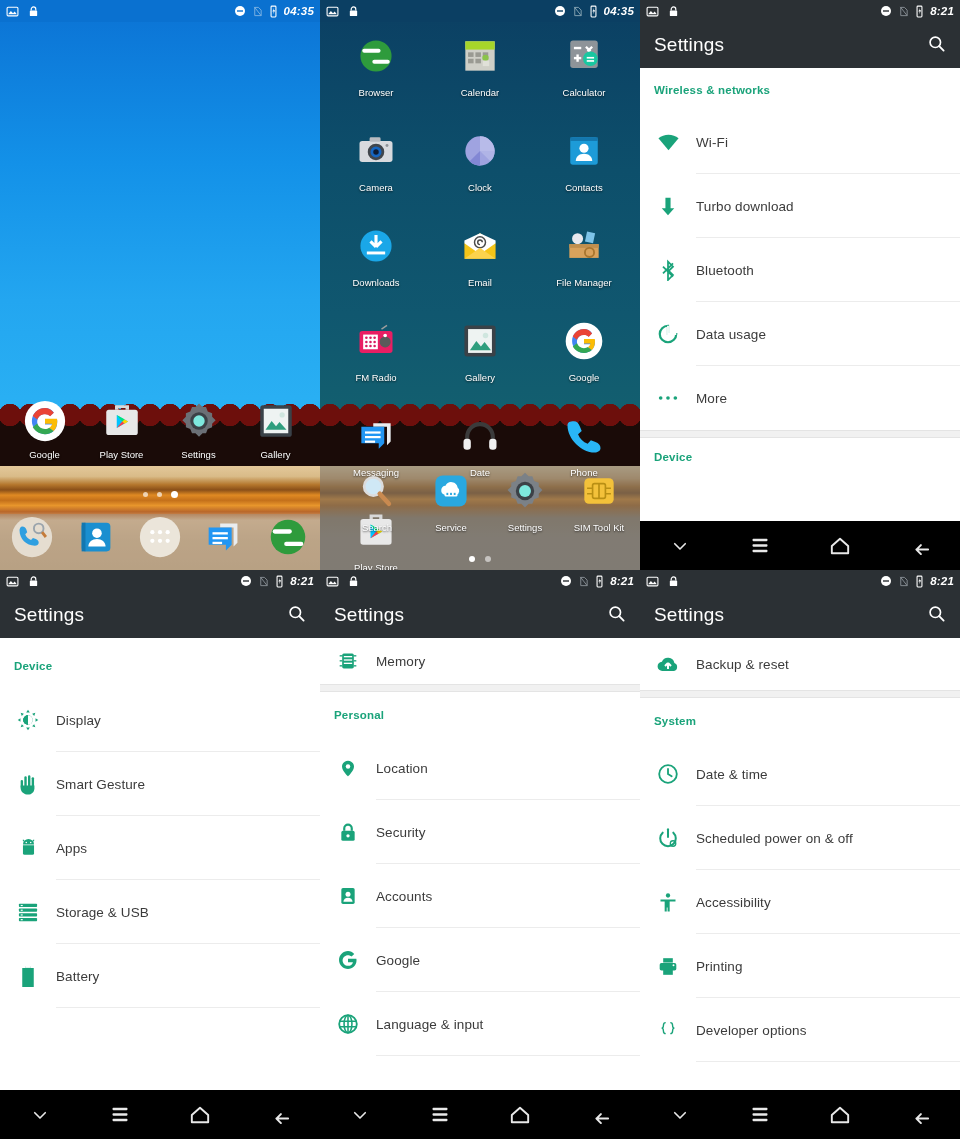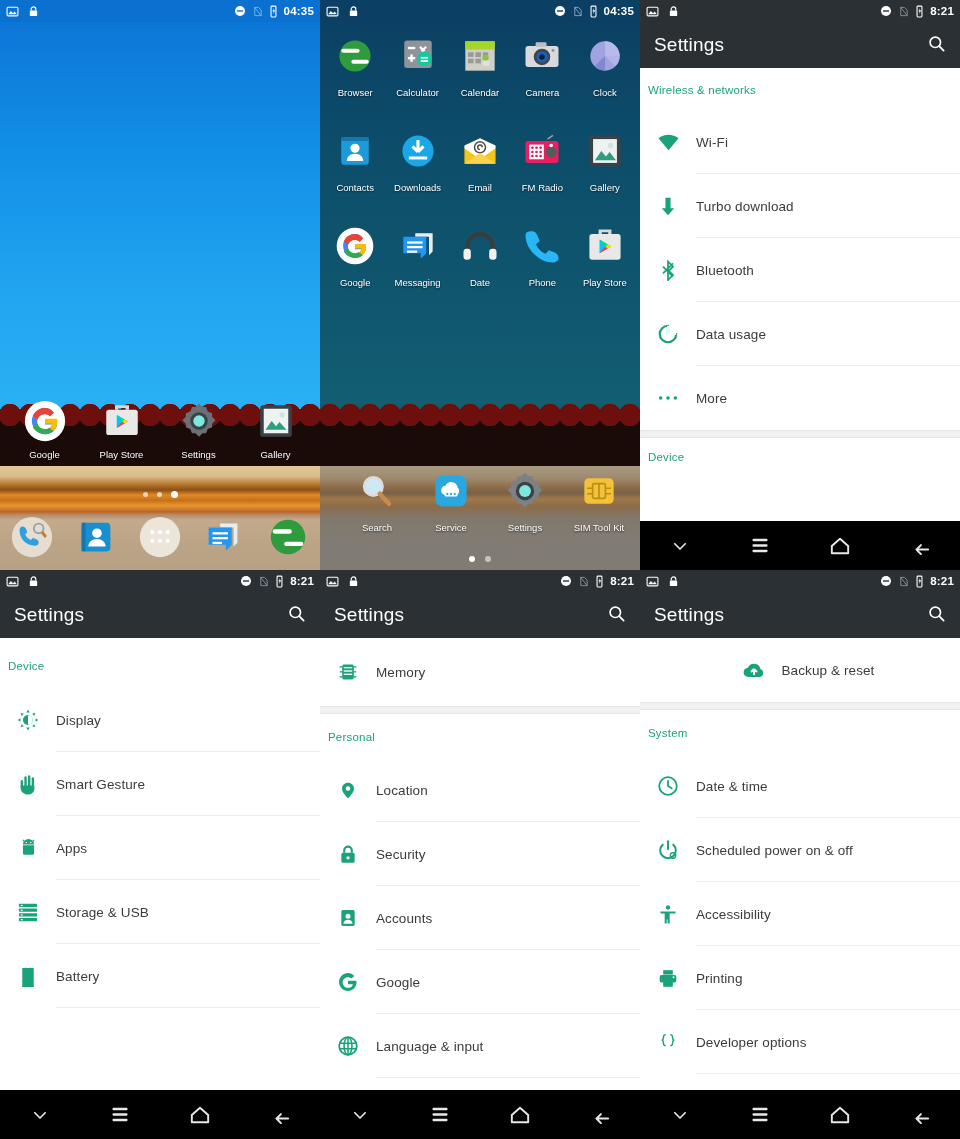--- a/index.html
+++ b/index.html
@@ -19,36 +19,36 @@
   .panel { position:relative; overflow:hidden; background:#fff; }
 
   
   .statusbar {
     height:22px; display:flex; align-items:center;
     padding:0 6px; position:relative; z-index:6;
   }
   .statusbar.dark { background:#2b3034; }
   .statusbar.blue { background:#0a71d0; }
   .sb-left { display:flex; align-items:center; gap:9px; }
-  .sb-right { margin-left:auto; display:flex; align-items:center; gap:6px; }
+  .sb-right { margin-left:auto; display:flex; align-items:center; gap:6px;font-style:italic; }
   .sb-time { color:#fff; font-size:11.5px; font-weight:bold; letter-spacing:.2px; }
 
   .ic { display:inline-block; line-height:0; }
   .ic svg { display:block; }
 
   
   .actionbar {
     height:46px; background:#2b3034; display:flex; align-items:center;
     padding:0 14px; position:relative; z-index:5;
   }
   .actionbar .title { color:#fff; font-size:19px; font-weight:normal; letter-spacing:.2px; }
   .actionbar .search { margin-left:auto; }
   .sec-head {
-    color:#1aa37a; font-size:11.5px; font-weight:normal;
-    padding-left:8px; letter-spacing:.2px;
+    color:#1aa37a; font-size:11.5px; font-weight:bold;
+    padding-left:14px; letter-spacing:.2px;
   }
   .gap { background:#f1f1f1; height:8px; border-top:1px solid #e4e4e4; border-bottom:1px solid #e4e4e4; }
   .row {
     height:64px; display:flex; align-items:center; position:relative;
   }
   .row .ricon { width:56px; display:flex; justify-content:center; align-items:center; flex:0 0 56px; }
   .row .rlabel { font-size:13.5px; color:#3b3b3b; letter-spacing:.1px; }
   .row .rule {
     position:absolute; left:56px; right:0; bottom:0; height:1px; background:#ececec;
   }
@@ -150,21 +150,21 @@
     position:absolute; left:0; right:0; top:466px; bottom:0;
     background:linear-gradient(180deg,
       #e3c89a 0%, #cda06a 12%,
       #a8661f 20%, #7d4614 26%,
       #cf7c1e 32%, #a85f18 38%,
       #8b7a68 50%, #8c8279 70%, #8b8178 100%);
   }
   .drawer .veil { position:absolute; left:0; right:0; top:466px; bottom:0; background:rgba(120,118,112,.55); }
   .drw-grid {
     position:absolute; left:0; right:0; top:34px;
-    display:grid; grid-template-columns:repeat(5,1fr); row-gap:31px; padding:0 4px; z-index:3;
+    display:grid; grid-template-columns:repeat(3,1fr); row-gap:31px; padding:0 4px; z-index:3;
   }
   .drw-app { text-align:center; }
   .drw-app .lbl { color:#fff; font-size:9.5px; margin-top:5px; text-shadow:0 1px 2px rgba(0,0,0,.65); white-space:nowrap; }
   .drw-row2 {
     position:absolute; left:16px; right:0; top:469px;
     display:grid; grid-template-columns:repeat(4,1fr); padding:0 4px; z-index:4;
   }
   .drw-dots { position:absolute; left:0; right:0; top:556px; display:flex; justify-content:center; gap:10px; z-index:5; }
   .drw-dots i { width:6px;height:6px;border-radius:50%;background:rgba(255,255,255,.55);display:block;}
   .drw-dots i.on { background:#fff; }
@@ -363,54 +363,54 @@
       <div class="drw-app">
         <span class="iconbox"><svg width="44" height="44" viewBox="0 0 48 48">
               <circle cx="24" cy="24" r="17" fill="#2e9b3c"></circle>
               <rect x="9" y="16" width="20" height="4.5" rx="2.2" fill="#fff"></rect>
               <rect x="20" y="28" width="19" height="4.5" rx="2.2" fill="#fff"></rect>
             </svg></span>
         <div class="lbl">Browser</div>
       </div>
       <div class="drw-app">
         <span class="iconbox"><svg width="44" height="44" viewBox="0 0 48 48">
+              <rect x="8" y="8" width="32" height="32" fill="#cfcfc7"></rect>
+              <rect x="8" y="8" width="32" height="9" fill="#a6d62a"></rect>
+              <g fill="#9a9a92">
+                <rect x="11" y="20" width="6" height="5"></rect>
+                <rect x="19" y="20" width="6" height="5"></rect>
+                <rect x="27" y="20" width="6" height="5"></rect>
+                <rect x="11" y="27" width="6" height="5"></rect>
+                <rect x="19" y="27" width="6" height="5"></rect>
+              </g>
+              <circle cx="30" cy="26" r="3.5" fill="#8bc34a"></circle>
+              <rect x="27" y="29" width="7" height="6" fill="#e0e0d8"></rect>
+            </svg></span>
+        <div class="lbl">Calendar</div>
+      </div>
+      <div class="drw-app">
+        <span class="iconbox"><svg width="44" height="44" viewBox="0 0 48 48">
               <rect x="9" y="7" width="30" height="30" rx="3" fill="#8e9499"></rect>
               <g fill="#fff">
                 <rect x="13" y="14" width="8" height="2.6"></rect>
                 <rect x="13" y="25" width="8" height="2.6"></rect>
                 <rect x="15.7" y="22.3" width="2.6" height="8"></rect>
                 <path d="M27 13l5 5-1.8 1.8-5-5z"></path>
                 <path d="M32 13l-5 5 1.8 1.8 5-5z"></path>
               </g>
               <circle cx="31" cy="27" r="8" fill="#18c7a0"></circle>
               <g fill="#fff">
                 <rect x="27" y="25" width="8" height="1.8"></rect>
                 <rect x="27" y="28.5" width="8" height="1.8"></rect>
               </g>
             </svg></span>
         <div class="lbl">Calculator</div>
       </div>
       <div class="drw-app">
         <span class="iconbox"><svg width="44" height="44" viewBox="0 0 48 48">
-              <rect x="8" y="8" width="32" height="32" fill="#cfcfc7"></rect>
-              <rect x="8" y="8" width="32" height="9" fill="#a6d62a"></rect>
-              <g fill="#9a9a92">
-                <rect x="11" y="20" width="6" height="5"></rect>
-                <rect x="19" y="20" width="6" height="5"></rect>
-                <rect x="27" y="20" width="6" height="5"></rect>
-                <rect x="11" y="27" width="6" height="5"></rect>
-                <rect x="19" y="27" width="6" height="5"></rect>
-              </g>
-              <circle cx="30" cy="26" r="3.5" fill="#8bc34a"></circle>
-              <rect x="27" y="29" width="7" height="6" fill="#e0e0d8"></rect>
-            </svg></span>
-        <div class="lbl">Calendar</div>
-      </div>
-      <div class="drw-app">
-        <span class="iconbox"><svg width="44" height="44" viewBox="0 0 48 48">
               <rect x="6" y="13" width="36" height="23" rx="3" fill="#d8dade"></rect>
               <rect x="17" y="9" width="12" height="5" rx="1.5" fill="#b9bcc1"></rect>
               <circle cx="24" cy="25" r="9" fill="#41464c"></circle>
               <circle cx="24" cy="25" r="6" fill="#1565c0"></circle>
               <circle cx="24" cy="25" r="3" fill="#0d1b33"></circle>
               <circle cx="36" cy="18" r="1.6" fill="#8e9398"></circle>
             </svg></span>
         <div class="lbl">Camera</div>
       </div>
 
@@ -444,20 +444,30 @@
         <span class="iconbox"><svg width="44" height="44" viewBox="0 0 48 48">
               <path d="M7 21l17-11 17 11v17H7z" fill="#f5c518"></path>
               <path d="M7 21l17 12 17-12v-3l-17-8-17 8z" fill="#fff"></path>
               <circle cx="24" cy="20" r="6" fill="none" stroke="#4a4a4a" stroke-width="1.6"></circle>
               <path d="M26.5 20a2.5 2.5 0 10-2.5 2.5" fill="none" stroke="#4a4a4a" stroke-width="1.6"></path>
               <path d="M7 38l17-12 17 12z" fill="#fbd34d"></path>
             </svg></span>
         <div class="lbl">Email</div>
       </div>
 
+      <div class="drw-app">
+        <span class="iconbox"><svg width="44" height="44" viewBox="0 0 48 48">
+              <circle cx="17" cy="16" r="6" fill="#e9e9ee"></circle>
+              <rect x="26" y="9" width="9" height="11" fill="#7ec4e8" transform="rotate(12 30 15)"></rect>
+              <path d="M8 22h32v15H8z" fill="#d8a25c"></path>
+              <path d="M8 22h32v4H8z" fill="#c08f4e"></path>
+              <circle cx="30" cy="31" r="5" fill="none" stroke="#a8762f" stroke-width="2"></circle>
+            </svg></span>
+        <div class="lbl">File Manager</div>
+      </div>
       <div class="drw-app">
         <span class="iconbox"><svg width="44" height="44" viewBox="0 0 48 48">
               <rect x="6" y="13" width="36" height="24" rx="3" fill="#e91e63"></rect>
               <rect x="10" y="17" width="16" height="16" fill="#fff"></rect>
               <g fill="#d81b60">
                 <circle cx="13.5" cy="20.5" r="1.4"></circle>
                 <circle cx="18" cy="20.5" r="1.4"></circle>
                 <circle cx="22.5" cy="20.5" r="1.4"></circle>
                 <circle cx="13.5" cy="25" r="1.4"></circle>
                 <circle cx="18" cy="25" r="1.4"></circle>
@@ -918,21 +928,21 @@
       <div class="title">Settings</div>
       <div class="search">
         <span class="ic"><svg width="19" height="19" viewBox="0 0 24 24">
               <circle cx="10.5" cy="10.5" r="6.6" fill="none" stroke="#fff" stroke-width="2.1"></circle>
               <path d="M15.4 15.4L21 21" stroke="#fff" stroke-width="2.3" stroke-linecap="round"></path>
             </svg></span>
       </div>
     </div>
 
     <div style="position:absolute;left:0;right:0;top:68px;bottom:0;background:#fff;">
-      <div class="row noline" style="height:68px;text-align:center;">
+      <div class="row noline" style="height:46px;text-align:center;">
         <div class="ricon">
             <svg width="20" height="22" viewBox="0 0 24 24">
               <rect x="5" y="3" width="14" height="18" rx="2" fill="#1aa37a"></rect>
               <g fill="#fff">
                 <rect x="7" y="6" width="10" height="1.6"></rect>
                 <rect x="7" y="10" width="10" height="1.6"></rect>
                 <rect x="7" y="14" width="10" height="1.6"></rect>
               </g>
               <g fill="#1aa37a">
                 <rect x="2" y="5" width="3" height="1.6"></rect>
@@ -1079,21 +1089,21 @@
       <div class="title">Settings</div>
       <div class="search">
         <span class="ic"><svg width="19" height="19" viewBox="0 0 24 24">
               <circle cx="10.5" cy="10.5" r="6.6" fill="none" stroke="#fff" stroke-width="2.1"></circle>
               <path d="M15.4 15.4L21 21" stroke="#fff" stroke-width="2.3" stroke-linecap="round"></path>
             </svg></span>
       </div>
     </div>
 
     <div style="position:absolute;left:0;right:0;top:68px;bottom:0;background:#fff;">
-      <div class="row noline" style="height:64px;justify-content:center;">
+      <div class="row noline" style="height:52px;">
         <div class="ricon">
             <svg width="24" height="20" viewBox="0 0 24 20">
               <path d="M6.5 17a4.6 4.6 0 01-.6-9.2A6.6 6.6 0 0118.4 9 4.2 4.2 0 0118 17z" fill="#1aa37a"></path>
               <path d="M12 15V9m0 0l-3 3m3-3l3 3" stroke="#fff" stroke-width="2" fill="none"></path>
             </svg>
           </div>
         <div class="rlabel">Backup &amp; reset</div>
       </div>
 
       <div class="gap"></div>

